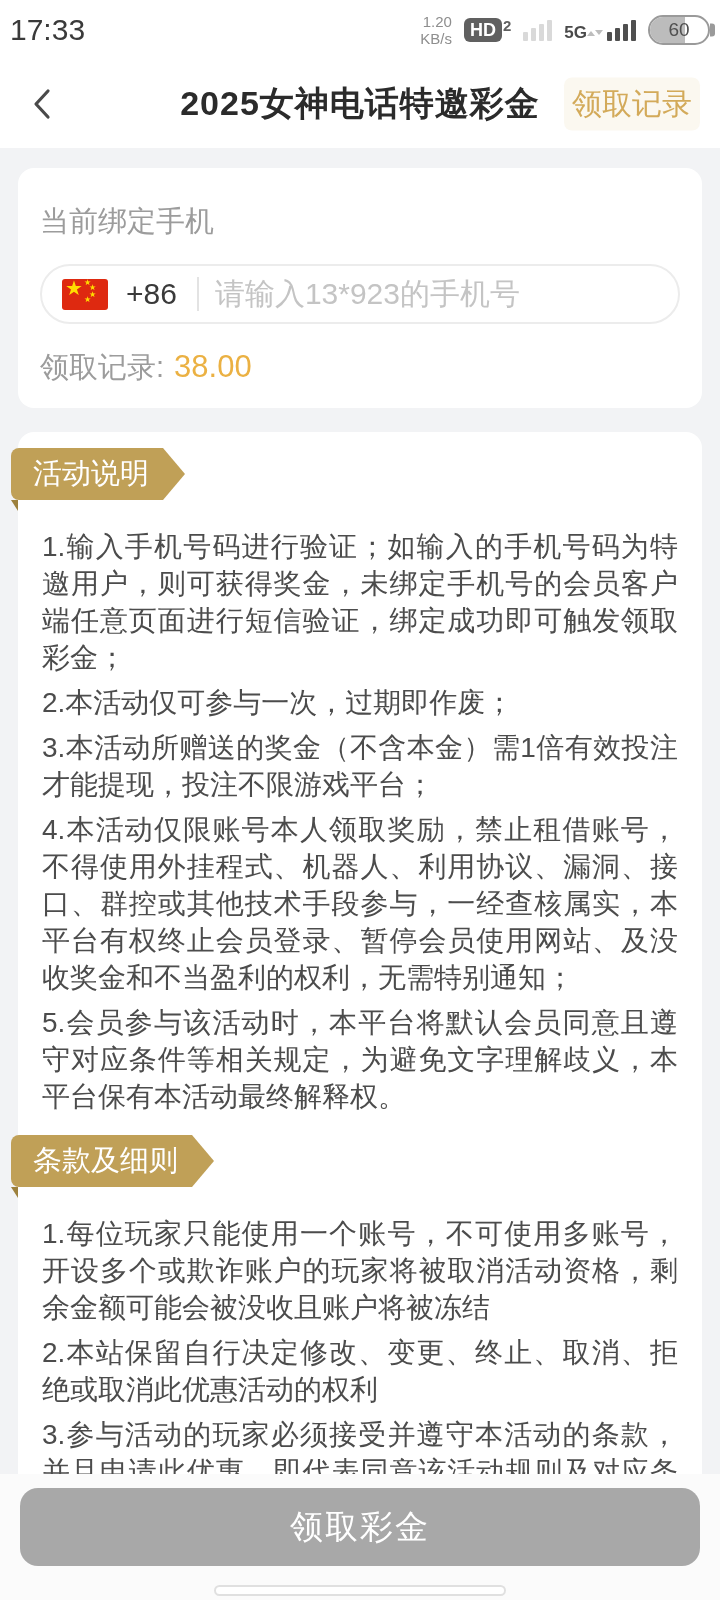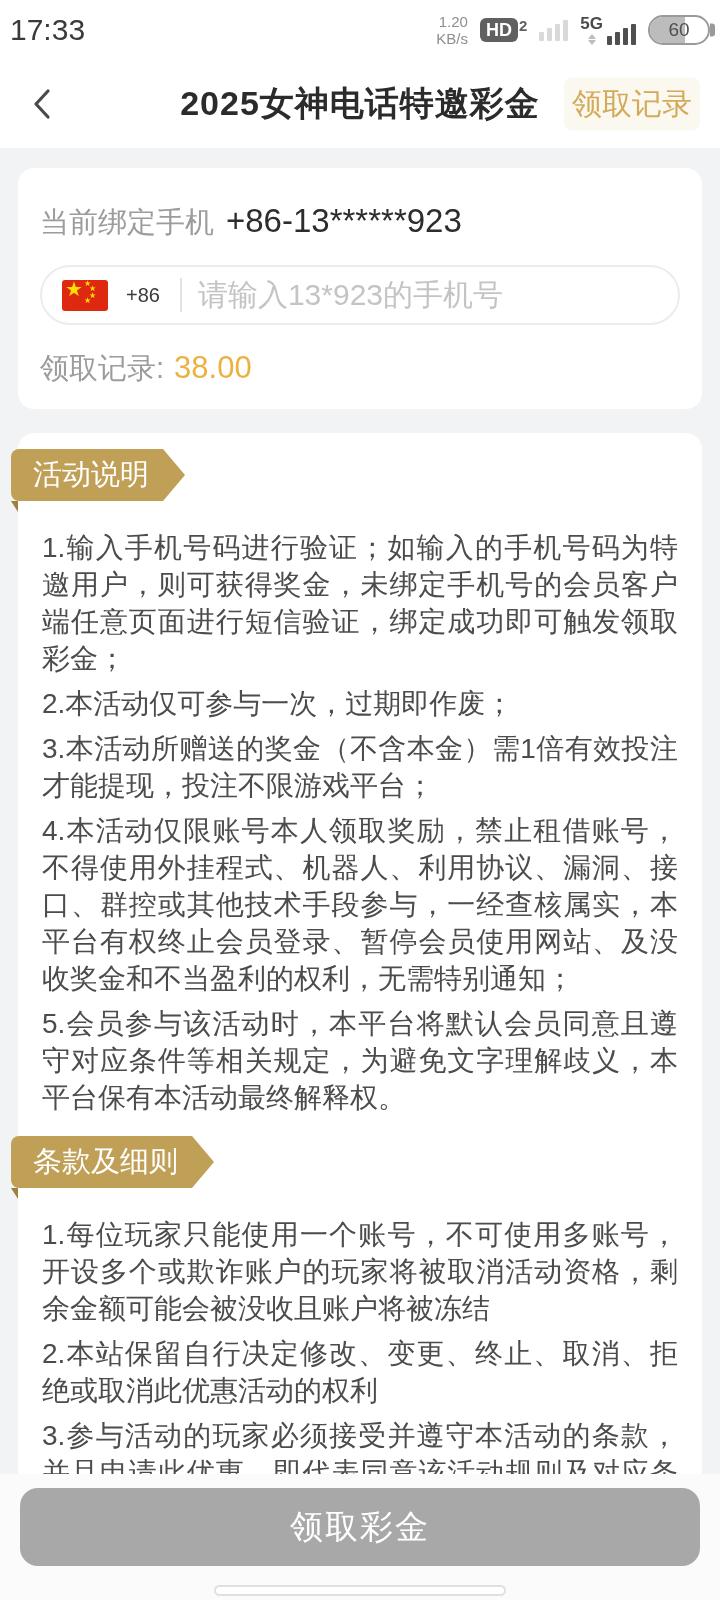--- a/index.html
+++ b/index.html
@@ -28,21 +28,21 @@
   .hd-wrap{display:flex;align-items:flex-start;}
   .hd-badge{
     background:#606060;color:#fff;font-size:18px;font-weight:bold;
     padding:3px 6px;border-radius:6px;line-height:1;
   }
   .hd-sub{font-size:15px;font-weight:bold;color:#606060;margin-left:1px;line-height:1;}
   .bars{display:inline-flex;align-items:flex-end;gap:3px;}
   .bar{width:5px;border-radius:1px;}
   .sim1 .bar{background:#d9d9d9;}
   .net-group{display:flex;align-items:flex-end;gap:3px;}
-  .net-col{display:flex;flex-direction:column;align-items:center;margin-right:1px;text-align:right;}
+  .net-col{display:flex;flex-direction:row;align-items:center;margin-right:1px;text-align:right;}
   .net-label{font-size:17px;font-weight:bold;color:#4a4a4a;line-height:17px;}
   .tri{width:0;height:0;border-left:4px solid transparent;border-right:4px solid transparent;}
   .tri-up{border-bottom:5px solid #bdbdbd;margin-top:2px;}
   .tri-down{border-top:5px solid #bdbdbd;margin-top:1px;}
   .sim2 .bar{background:#4f4f4f;}
   .battery{
     position:relative;width:62px;height:30px;border:2px solid #9a9a9a;
     border-radius:15px;display:flex;align-items:center;justify-content:center;
     overflow:visible;background:#fff;
   }
@@ -81,21 +81,21 @@
   }
   .flag{
     position:relative;width:46px;height:31px;background:#de2910;
     border-radius:3px;flex:none;overflow:hidden;
   }
   .flag .star-big{position:absolute;left:3px;top:-1px;color:#ffde00;font-size:20px;line-height:20px;}
   .flag .s1{position:absolute;left:22px;top:0px;color:#ffde00;font-size:8px;line-height:8px;}
   .flag .s2{position:absolute;left:27px;top:5px;color:#ffde00;font-size:8px;line-height:8px;}
   .flag .s3{position:absolute;left:27px;top:12px;color:#ffde00;font-size:8px;line-height:8px;}
   .flag .s4{position:absolute;left:22px;top:17px;color:#ffde00;font-size:8px;line-height:8px;}
-  .cc-text{font-size:20px;color:#3a3a3a;margin-left:18px;}
+  .cc-text{font-size:30px;color:#3a3a3a;margin-left:18px;}
   .vdivider{width:2px;height:34px;background:#e3e3e3;margin-left:20px;flex:none;}
   .phone-field{
     border:none;outline:none;flex:1;margin-left:16px;font-size:30px;color:#4d7c0f;
     font-family:inherit;background:transparent;min-width:0;
   }
   .phone-field::placeholder{color:#c4c4c4;}
   .bonus-line{margin-top:24px;display:flex;align-items:baseline;}
   .bonus-label{font-size:29px;color:#9c9c9c;}
   .bonus-value{font-size:31px;color:var(--amount-orange);margin-left:10px;}
   
@@ -188,21 +188,20 @@
   </button>
   <span class="nav-title">2025女神电话特邀彩金</span>
   <button class="nav-action">领取记录</button>
 </div>
 
 <div class="content">
 
   <div class="card bind-card">
     <div class="bind-line">
       <span class="bind-label">当前绑定手机</span>
-      <span class="bind-value">+86-13******923</span>
     </div>
     <div class="phone-input">
       <span class="flag">
         <span class="star-big">★</span>
         <span class="s1">★</span>
         <span class="s2">★</span>
         <span class="s3">★</span>
         <span class="s4">★</span>
       </span>
       <span class="cc-text">+86</span>

